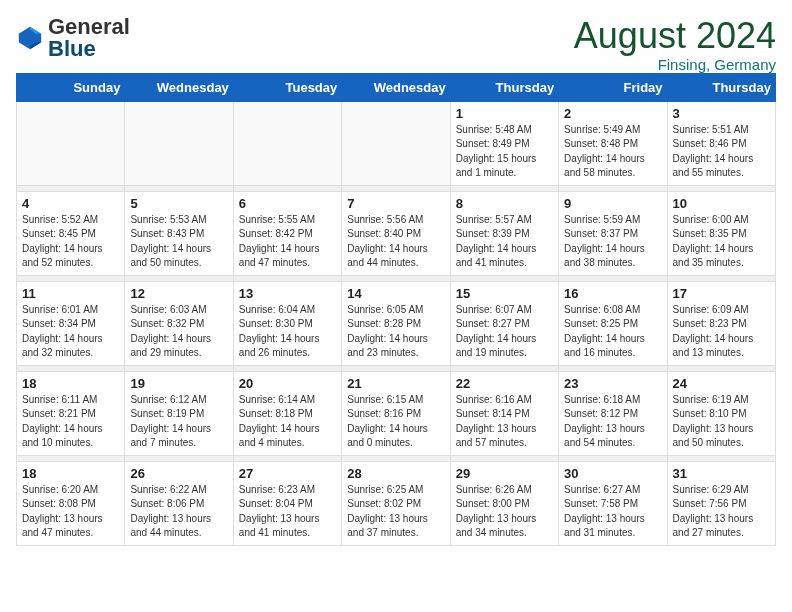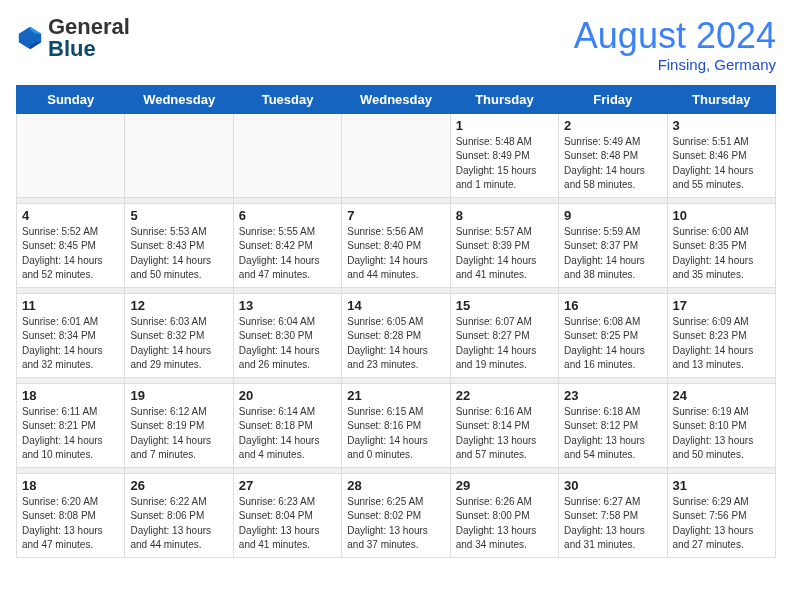--- a/index.html
+++ b/index.html
@@ -7,21 +7,20 @@
       font-family: Arial, sans-serif;
       background: #fff;
       width: 792px;
       min-height: 612px;
       padding: 16px;
     }
     .header {
       display: flex;
       align-items: flex-start;
       justify-content: space-between;
-      margin-bottom: 12px;
     }
     .logo {
       display: flex;
       align-items: center;
       gap: 4px;
     }
     .logo-text {
       font-size: 22px;
       font-weight: bold;
       line-height: 1;
@@ -31,39 +30,39 @@
     .logo-icon {
       width: 28px;
       height: 28px;
     }
     .title-block {
       text-align: right;
     }
     .month-year {
       font-size: 36px;
       font-weight: normal;
-      color: #3b82f6;
+      color: #14532d;
       line-height: 1.1;
     }
     .location {
       font-size: 15px;
-      color: #1d4ed8;
+      color: #0f766e;
     }
     .calendar {
       width: 100%;
       border-collapse: collapse;
       border: 1px solid #ccc;
     }
     .calendar th {
       background-color: #1565c0;
       color: #fff;
       font-size: 13px;
       font-weight: bold;
       padding: 6px 4px;
-      text-align: center;
+      text-align: right;
       border: 1px solid #1565c0;
     }
     .calendar td {
       vertical-align: top;
       padding: 4px 5px;
       border: 1px solid #ddd;
       font-size: 10.5px;
       color: #333;
       background: #fff;
       width: calc(100% / 7);

